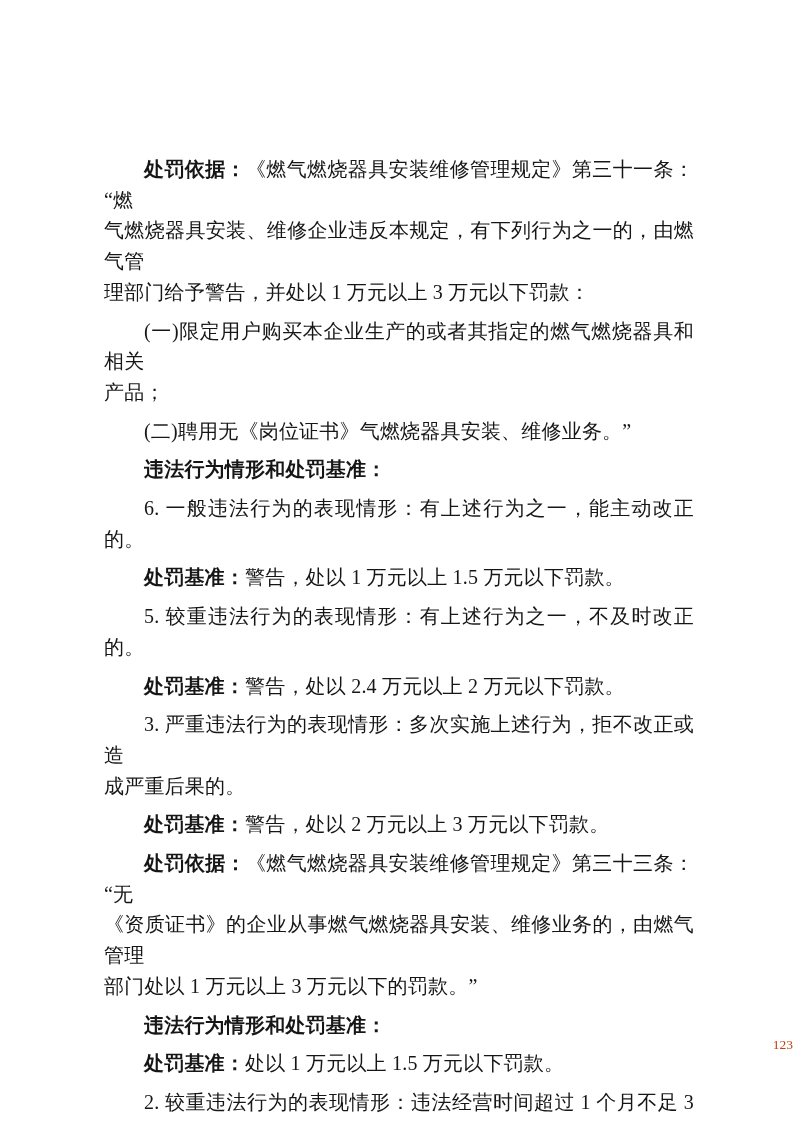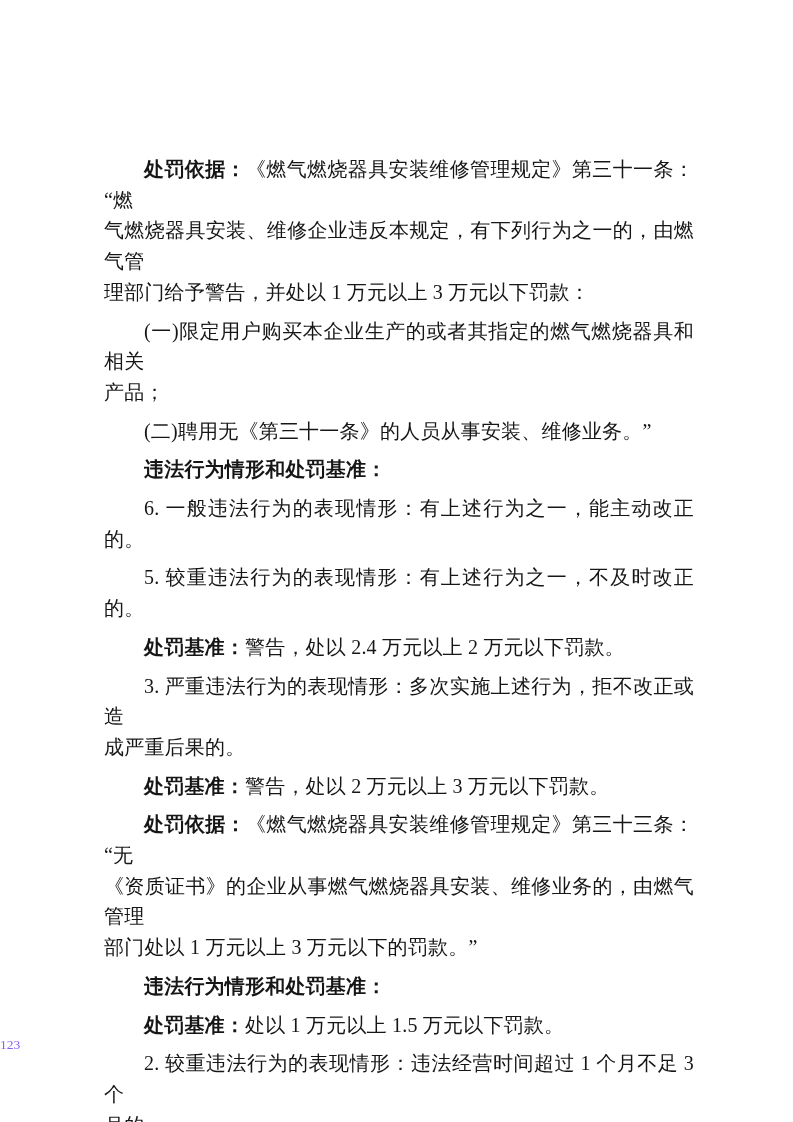--- a/index.html
+++ b/index.html
@@ -26,44 +26,45 @@
     text-align: justify;
     white-space: pre-line;
     letter-spacing: 0.2px;
   }
   .para b { font-weight: bold; }
   .page-num {
     position: absolute;
     top: 1037px;
     left: 0;
     width: 100%;
-    text-align: left;
+    text-align: right;
     font-size: 13.5px;
-    color: #8b5cf6;
+    color: #c2410c;
   }
 </style>
 </head>
 <body>
 
 <div class="page">
   <div class="text-block">
 
     <p class="para"><b>处罚依据：</b><span>《燃气燃烧器具安装维修管理规定》第三十一条：“燃
 气燃烧器具安装、维修企业违反本规定，有下列行为之一的，由燃气管
 理部门给予警告，并处以 1 万元以上 3 万元以下罚款：</span></p>
 
     <p class="para"><b></b><span>(一)限定用户购买本企业生产的或者其指定的燃气燃烧器具和相关
 产品；</span></p>
 
-    <p class="para"><b></b><span>(二)聘用无《第三十一条》的人员从事安装、维修业务。”</span></p>
+    <p class="para"><b></b><span>(二)聘用无《岗位证书》气燃烧器具安装、维修业务。”</span></p>
 
     <p class="para"><b>违法行为情形和处罚基准：</b><span></span></p>
 
     <p class="para"><b></b><span>6. 一般违法行为的表现情形：有上述行为之一，能主动改正的。</span></p>
 
+    <p class="para"><b>处罚基准：</b><span>警告，处以 1 万元以上 1.5 万元以下罚款。</span></p>
 
     <p class="para"><b></b><span>5. 较重违法行为的表现情形：有上述行为之一，不及时改正的。</span></p>
 
     <p class="para"><b>处罚基准：</b><span>警告，处以 2.4 万元以上 2 万元以下罚款。</span></p>
 
     <p class="para"><b></b><span>3. 严重违法行为的表现情形：多次实施上述行为，拒不改正或造
 成严重后果的。</span></p>
 
     <p class="para"><b>处罚基准：</b><span>警告，处以 2 万元以上 3 万元以下罚款。</span></p>
 

